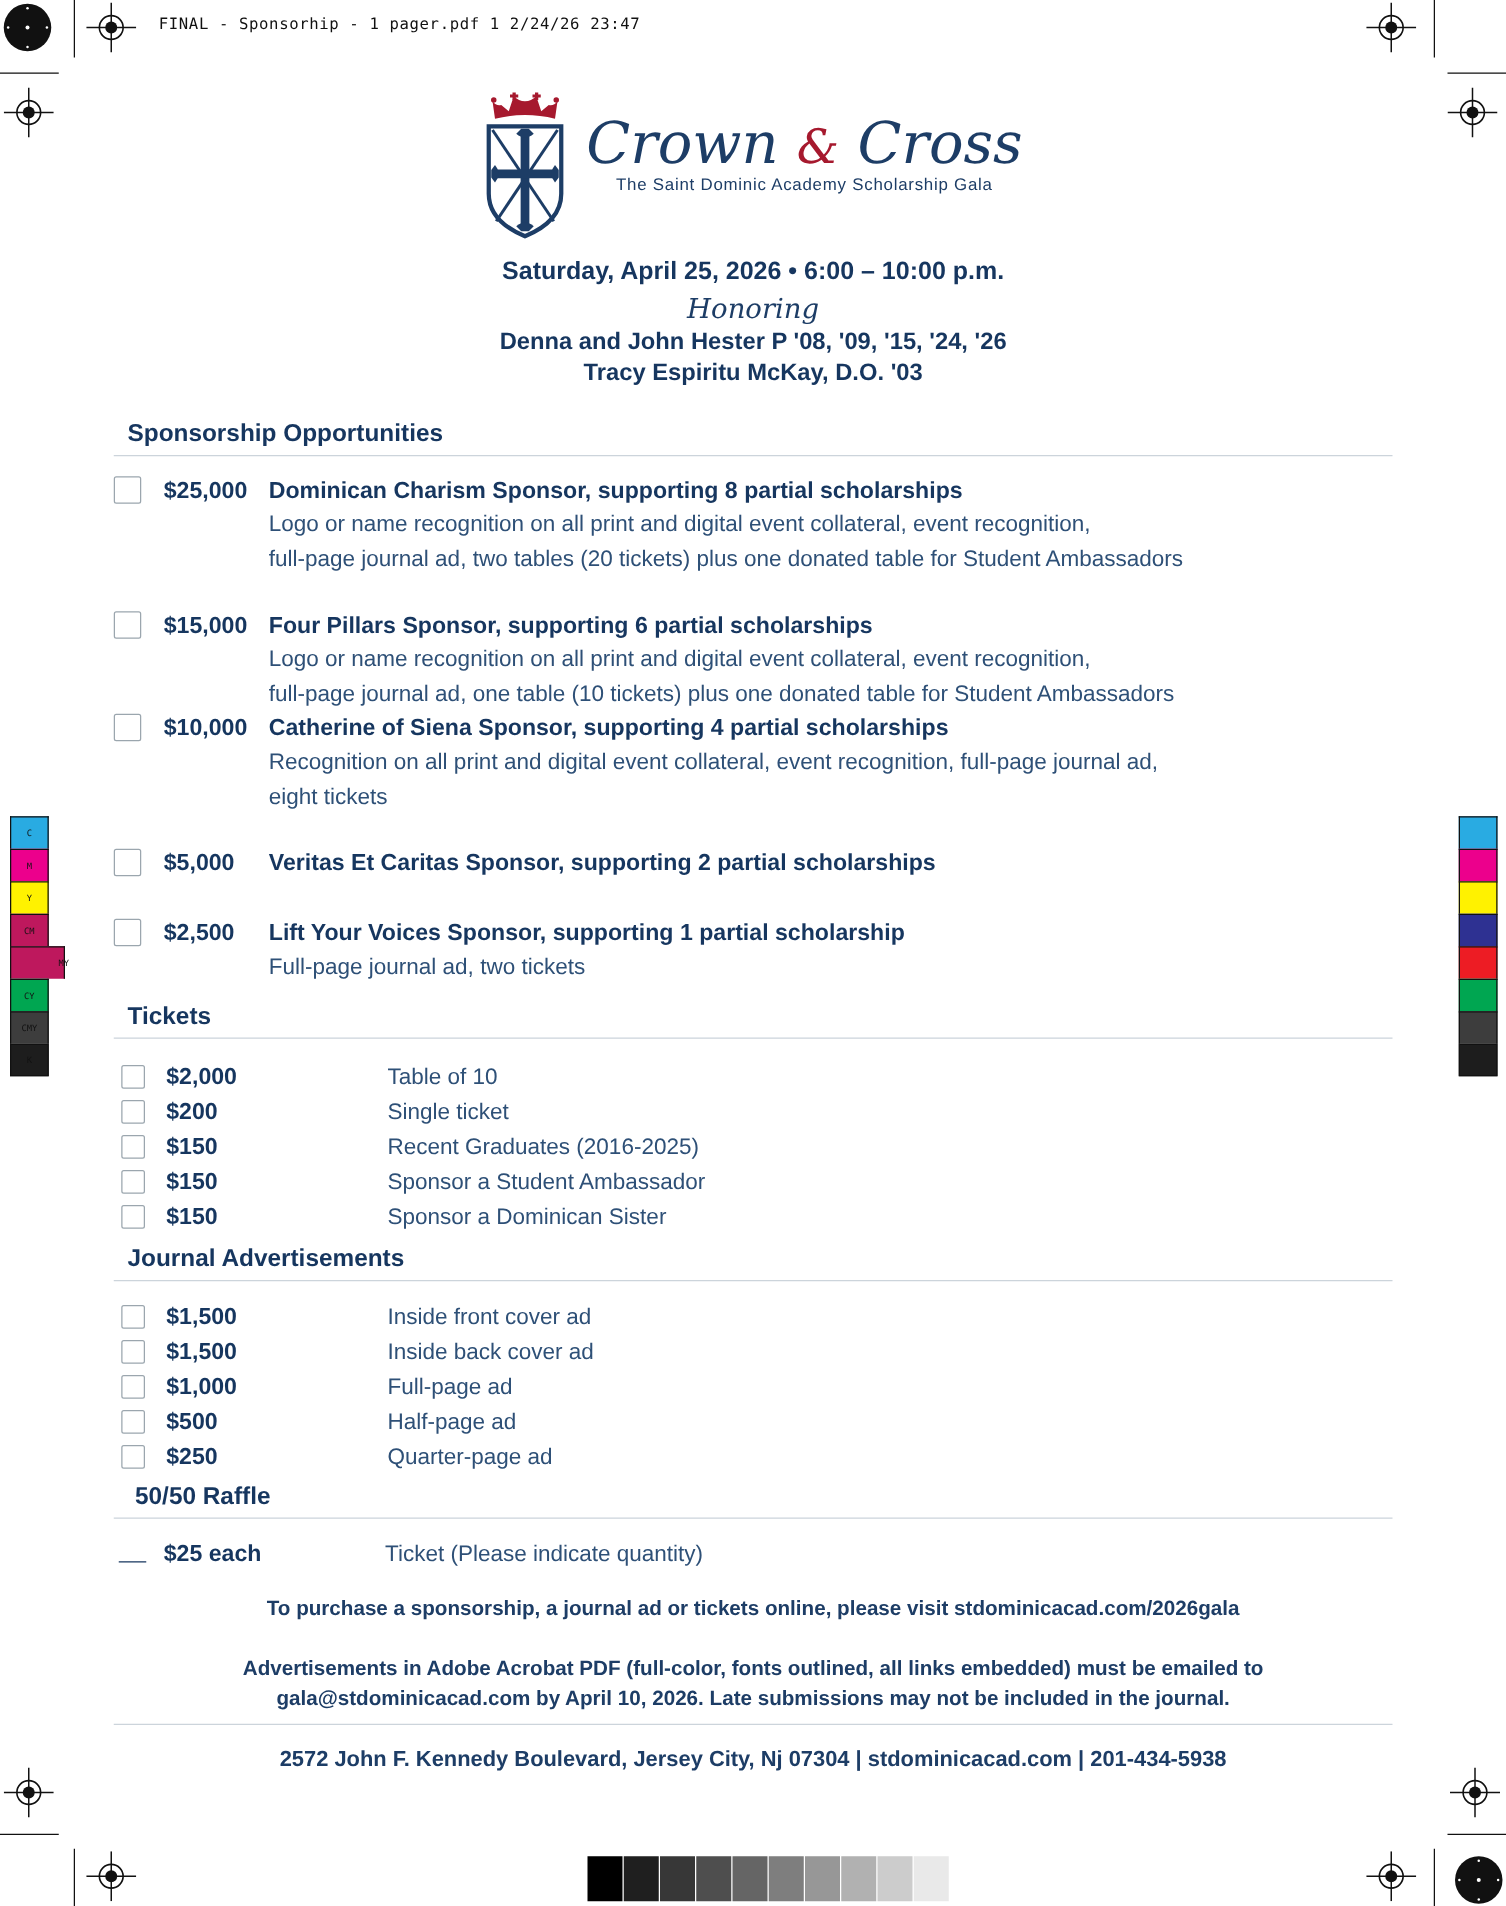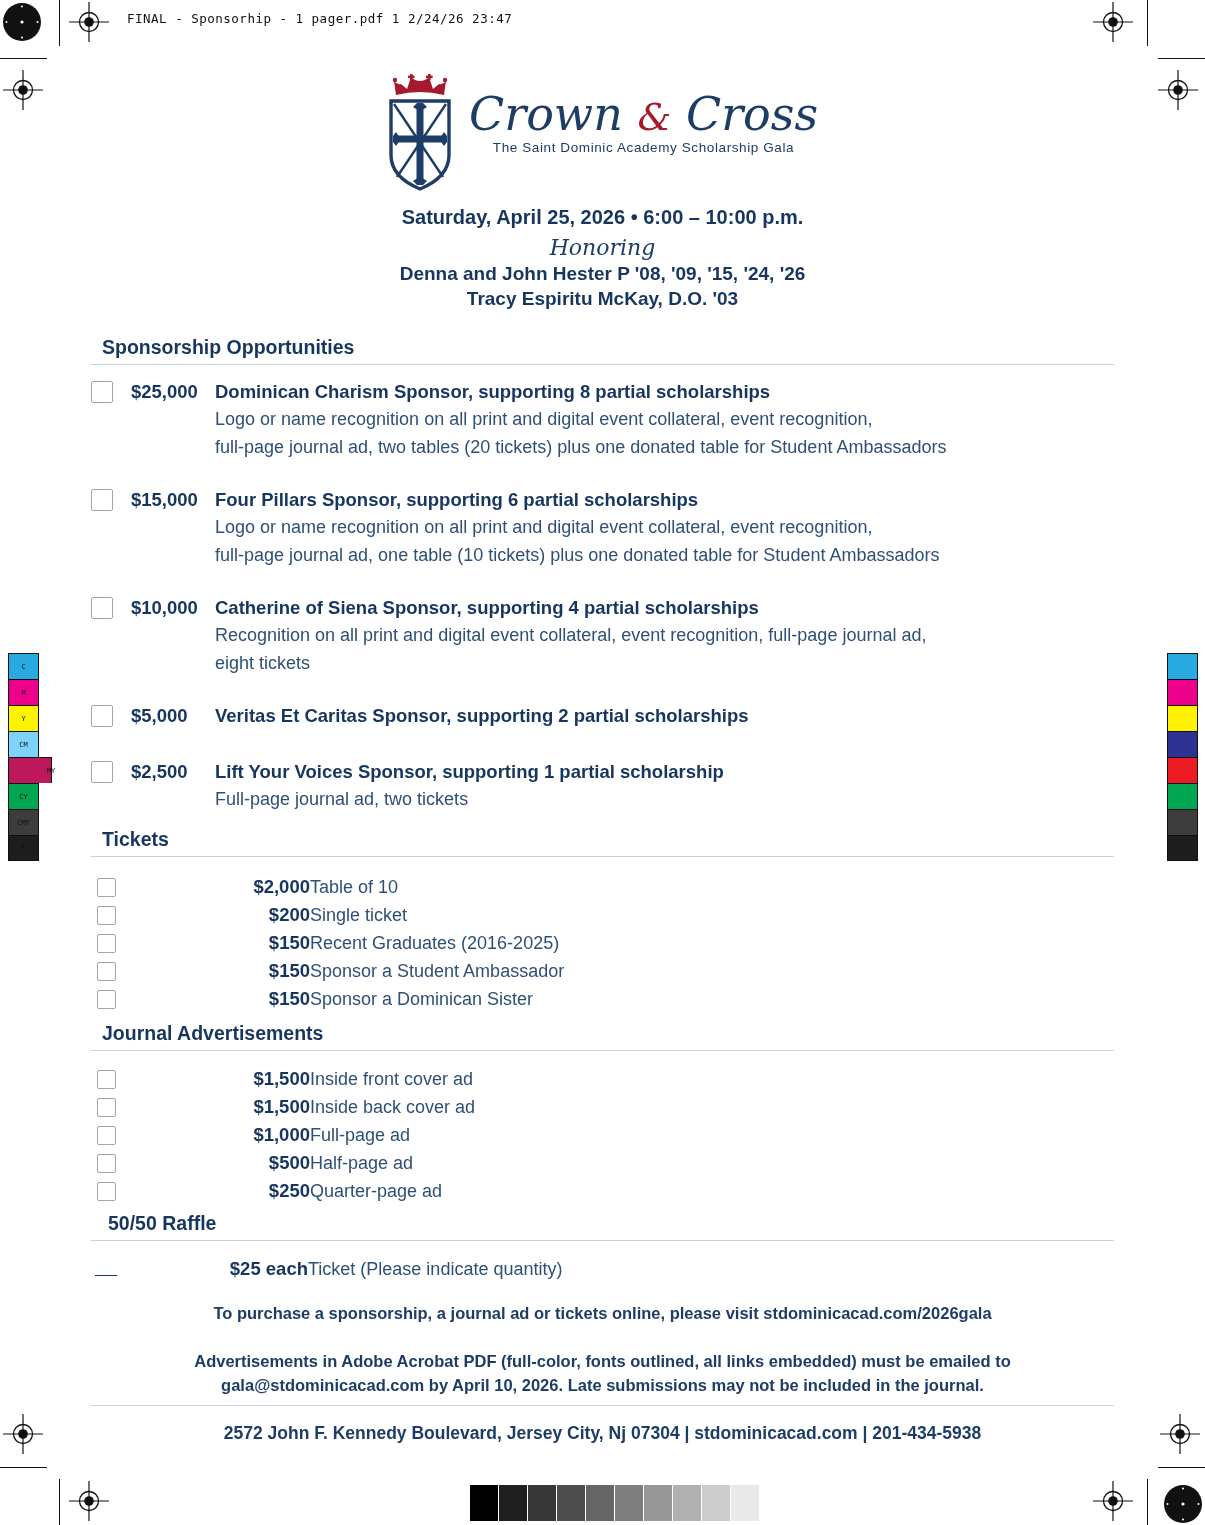--- a/index.html
+++ b/index.html
@@ -37,21 +37,21 @@
 
   .section-head { font-size:19.5px; font-weight:800; line-height:24px;margin-left:11px; }
   .rule { border-top:1px solid #ccd4db; margin-top:5px; }
 
   .sp-item { }
   .sp-title { display:flex; align-items:flex-start; font-weight:700; font-size:18.5px; line-height:26px; }
   .checkbox { flex:none; width:22px; height:22px; border:1.5px solid #9ba6ae; border-radius:2px; background:#fff; margin-right:18px; margin-top:2px; }
   .sp-amt { flex:none; width:84px; }
   .sp-desc { margin-left:124px; font-weight:400; font-size:18px; line-height:28px; color:#2e5077; }
 
-  .row { display:flex; align-items:center; line-height:28px; padding-left:6px;text-align:right; }
+  .row { display:flex; align-items:center; line-height:28px; padding-left:6px; }
   .row .checkbox-sm { flex:none; width:19px; height:19px; border:1.5px solid #9ba6ae; border-radius:2px; background:#fff; margin-right:17px; }
   .row .amt { flex:none; width:177px; font-weight:700; font-size:18.5px; }
   .row .desc { font-weight:400; font-size:18px; color:#2e5077; }
   .blank-line { flex:none; width:22px; height:15px; border-bottom:1.5px solid #16365f; margin-right:14px; align-self:flex-end; margin-bottom:7px; }
 
   .note { text-align:center; font-size:16.5px; font-weight:600; color:#1d3d66; line-height:24px; }
   .note b { font-weight:800; }
   .footer-address { text-align:center; font-size:17.5px; font-weight:700; color:#1d3d66; line-height:22px; }
 </style>
 </head>
@@ -139,21 +139,21 @@
   <div class="colorbar" style="left:8px;top:653px;">
     <div class="swatch" style="background-color: rgb(41, 171, 226);">
         <span>C</span>
       </div>
     <div class="swatch" style="background-color: rgb(236, 0, 140);">
         <span>M</span>
       </div>
     <div class="swatch" style="background-color: rgb(255, 242, 0);">
         <span>Y</span>
       </div>
-    <div class="swatch" style="background-color: #7dd3fc; justify-content: center;">
+    <div class="swatch" style="background-color: #be185d; justify-content: center;">
         <span>CM</span>
       </div>
     <div class="swatch" style="background-color: #be185d; padding-left: 42px;">
         <span>MY</span>
       </div>
     <div class="swatch" style="background-color: rgb(0, 166, 81);">
         <span>CY</span>
       </div>
     <div class="swatch" style="background-color: rgb(61, 61, 61);">
         <span>CMY</span>
@@ -246,21 +246,21 @@
         <span class="checkbox"></span>
         <span class="sp-amt">$15,000</span>
         <span>Four Pillars Sponsor, supporting 6 partial scholarships</span>
       </div>
       <div class="sp-desc">
         <div>Logo or name recognition on all print and digital event collateral, event recognition,</div>
         <div>full-page journal ad, one table (10 tickets) plus one donated table for Student Ambassadors</div>
       </div>
     </div>
 
-    <div class="sp-item" style="margin-top:26px;">
+    <div class="sp-item" style="">
       <div class="sp-title">
         <span class="checkbox"></span>
         <span class="sp-amt">$10,000</span>
         <span>Catherine of Siena Sponsor, supporting 4 partial scholarships</span>
       </div>
       <div class="sp-desc">
         <div>Recognition on all print and digital event collateral, event recognition, full-page journal ad,</div>
         <div>eight tickets</div>
       </div>
     </div>

